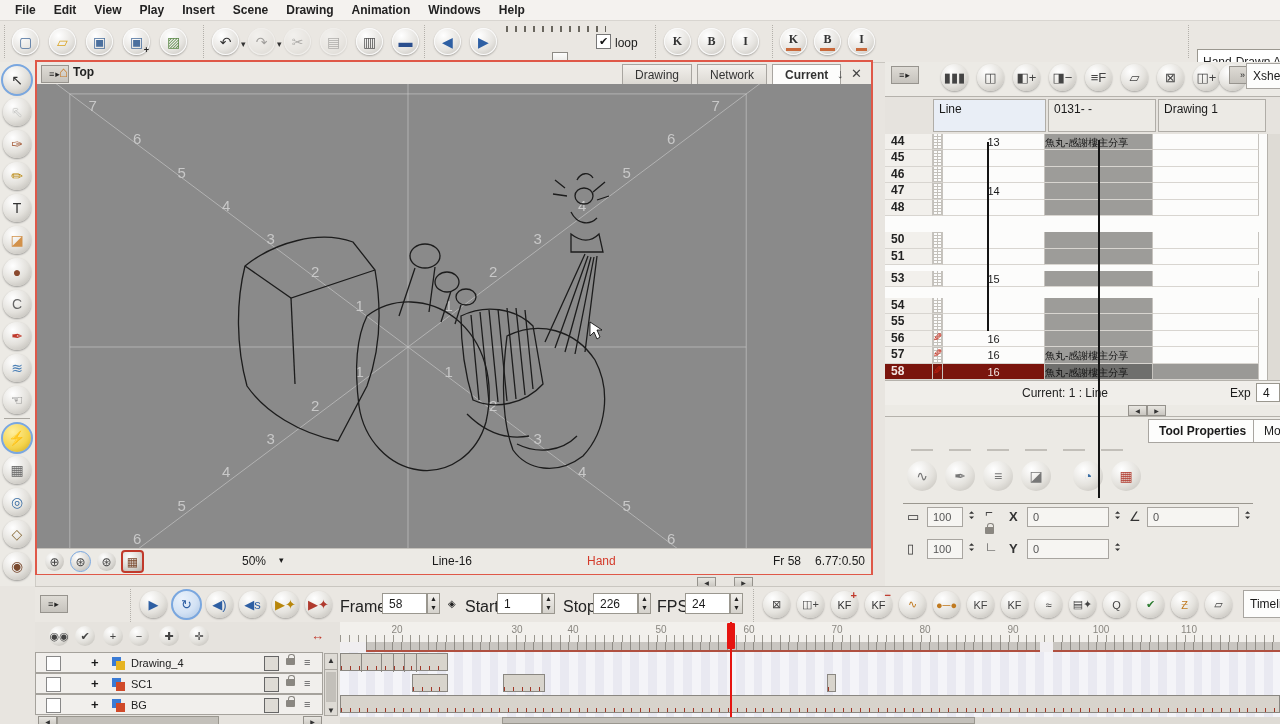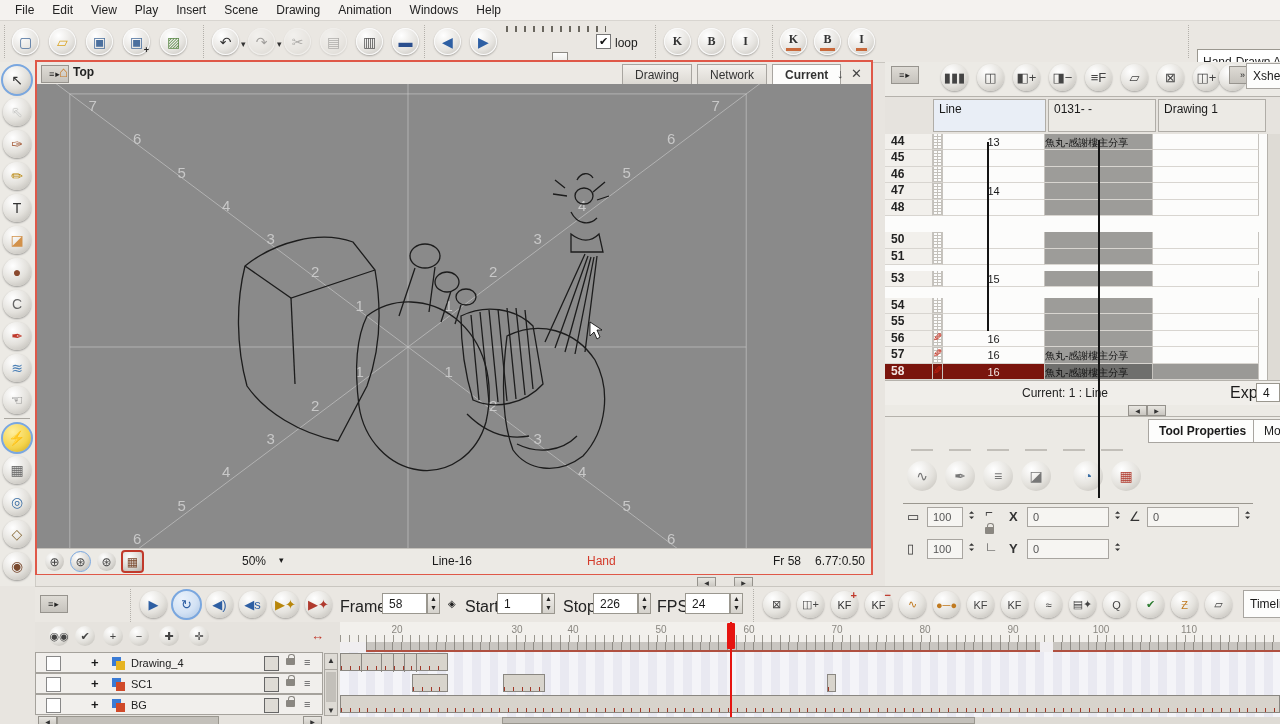--- a/index.html
+++ b/index.html
@@ -1,21 +1,21 @@
 <!DOCTYPE html>
 <html><head>
 <meta charset="utf-8">
 <style>
   html,body{margin:0;padding:0;}
   body{font-family:"Liberation Sans",sans-serif;background:#555;}
   #app{position:relative;width:1280px;height:724px;background:#e8e5e0;overflow:hidden;font-size:11px;color:#1a1a1a;}
   .abs{position:absolute;}
   
   #menubar{position:absolute;left:0;top:0;width:1280px;height:20px;background:#f4f2ef;border-bottom:1px solid #d8d5d0;display:flex;align-items:center;padding-left:6px;}
-  .menu-item{padding:2px 9px;font-size:12px;color:#222;}
+  .menu-item{padding:2px 9px;font-size:12px;color:#222;font-weight:bold;}
   
   #toolbar{position:absolute;left:0;top:21px;width:1280px;height:41px;background:#eae7e2;border-bottom:1px solid #c9c6c0;}
   .ibtn{position:absolute;top:7px;width:27px;height:27px;border-radius:50%;background:radial-gradient(circle at 35% 28%,#ffffff,#e6e4e0 55%,#bfbcb6);box-shadow:0 1px 2px rgba(0,0,0,.3),inset 0 0 0 1px #fafafa;display:flex;align-items:center;justify-content:center;font-size:14px;color:#444;}
   .ibtn.dis{opacity:.4;}
   .ibtn .g{line-height:1;}
   .caret{position:absolute;top:18px;font-size:9px;color:#333;}
   .vsep{position:absolute;top:4px;height:33px;width:4px;border-left:1px dotted #b3b0aa;}
   .ticks{position:absolute;height:6px;background:repeating-linear-gradient(90deg,#6a675f 0 2px,transparent 2px 9px);}
   #slider-track{position:absolute;left:506px;top:39px;width:95px;height:3px;background:#cfccc6;border:1px solid #a9a6a0;}
   #slider-thumb{position:absolute;left:552px;top:31px;width:14px;height:19px;background:linear-gradient(#fdfdfc,#d8d5cf);border:1px solid #8d8a84;}
@@ -59,21 +59,21 @@
   .xc.extra{width:106px;background:#fcfcfb;}
   .xrow.sel .fr,.xrow.sel .hd,.xrow.sel .val{background:#7a150d;color:#f2e4e1;}
   .xrow.sel .gray{background:#6f6f6d;}
   .xrow.sel .extra{background:#9a9996;}
   .pencil{position:absolute;font-size:11px;color:#cc2211;transform:scaleX(-1);}
   .xnote{position:absolute;left:160px;top:2px;width:200px;font-size:10px;color:#111;white-space:nowrap;overflow:hidden;z-index:3;}
   .expline{position:absolute;width:2px;background:#141414;z-index:2;}
   #xs-scroll{position:absolute;left:382px;top:72px;width:13px;height:246px;background:#dedbd5;border-left:1px solid #b5b2ac;}
   #xs-current{position:absolute;left:0;top:318px;width:395px;height:24px;background:#f0eeea;border-top:1px solid #b5b2ac;display:flex;align-items:center;}
   #xs-current .cur{position:absolute;left:70px;width:220px;text-align:center;font-size:12px;color:#222;}
-  #xs-exp-label{position:absolute;left:345px;font-size:16px;}
+  #xs-exp-label{position:absolute;left:345px;font-size:12px;}
   #xs-exp-box{position:absolute;left:371px;top:2px;width:24px;height:19px;background:#fff;border:1px solid #9a978f;font-size:12px;padding:2px 0 0 6px;box-sizing:border-box;}
   #xs-hscroll{position:absolute;left:0;top:342px;width:395px;height:12px;}
   
   #toolprops{position:absolute;left:885px;top:416px;width:395px;height:169px;background:#eceae5;border-top:1px solid #b5b2ac;}
   .tp-tab{position:absolute;top:2px;height:22px;background:#fdfdfc;border:1px solid #a8a5a0;font-size:12px;font-weight:bold;display:flex;align-items:center;padding:0 10px;}
   .tp-ibtn{position:absolute;top:44px;width:30px;height:30px;border-radius:50%;background:radial-gradient(circle at 35% 28%,#fff,#e4e2dd 55%,#c0bdb7);display:flex;align-items:center;justify-content:center;font-size:14px;color:#777;}
   .tp-dash{position:absolute;top:32px;width:22px;border-top:2px solid #c2bfb9;}
   #tp-divider{position:absolute;left:18px;top:86px;width:350px;border-top:1px solid #9a978f;}
   .tp-field{position:absolute;height:20px;background:#f6f5f2;border:1px solid #a8a5a0;font-size:11px;color:#555;padding:3px 0 0 5px;box-sizing:border-box;}
   .tp-ic{position:absolute;font-size:13px;color:#333;}

